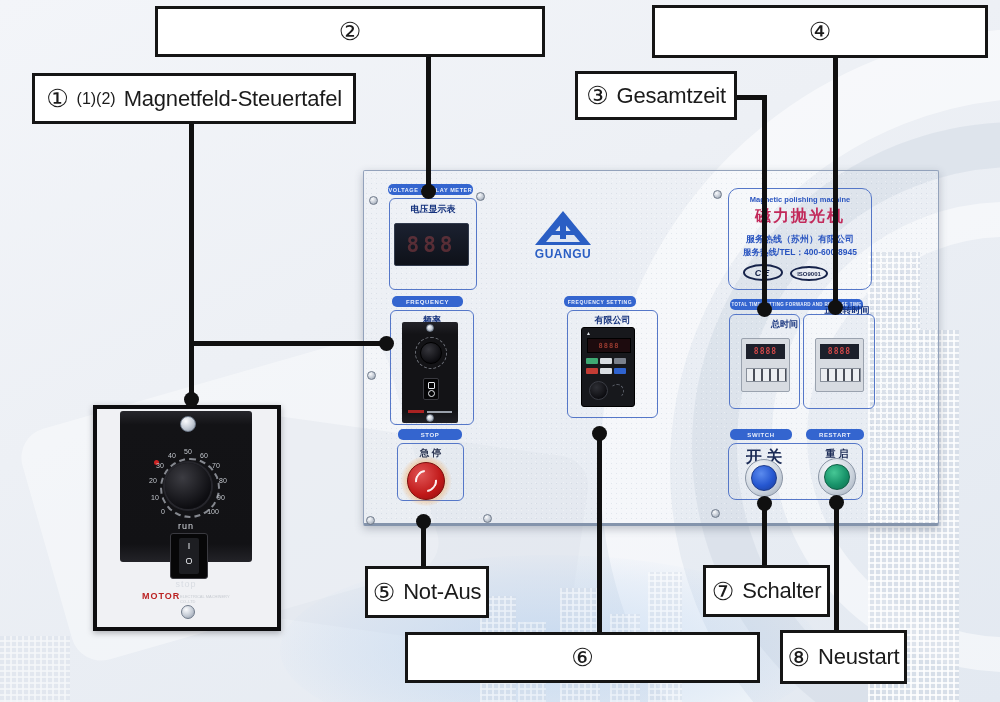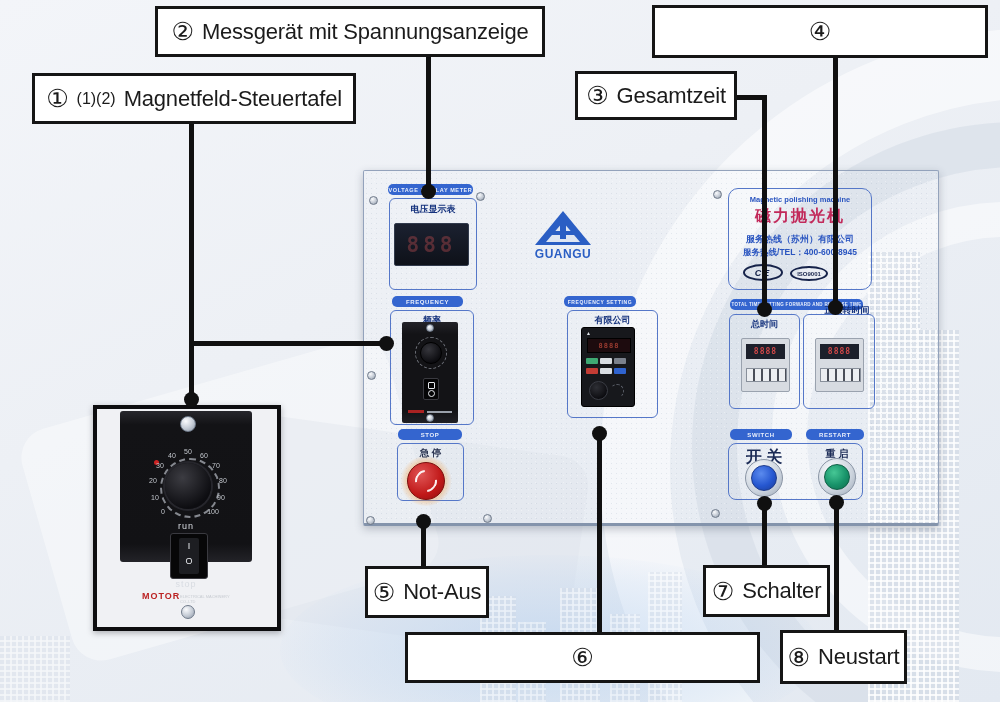--- a/index.html
+++ b/index.html
@@ -148,21 +148,21 @@
   <div class="clabel" style="left:728px;top:247px;width:144px;font-size:8.5px;color:#2a55c0;">服务热线/TEL：400-600-8945</div>
   <div class="abs" style="left:743px;top:264px;width:40px;height:17px;z-index:10;border:2px solid #16234a;border-radius:50%;display:flex;align-items:center;justify-content:center;box-sizing:border-box;">
     <span style="font-size:9px;font-weight:bold;font-style:italic;color:#16234a;letter-spacing:2px;">CE</span>
   </div>
   <div class="abs" style="left:790px;top:266px;width:38px;height:15px;z-index:10;border:2px solid #16234a;border-radius:50%;display:flex;align-items:center;justify-content:center;box-sizing:border-box;">
     <span style="font-size:6px;font-weight:bold;color:#16234a;">ISO9001</span>
   </div>
 
   <div class="pill" style="left:730px;top:299px;width:133px;height:11px;font-size:4.5px;letter-spacing:.3px;">TOTAL TIME SETTING   FORWARD AND REVERSE TIME</div>
   <div class="obox" style="left:729px;top:314px;width:71px;height:95px;"></div>
-  <div class="clabel" style="left:729px;top:318px;width:71px;font-size:9px;">总时间</div>
+  <div class="clabel" style="left:729px;top:318px;width:71px;font-size:9px;padding-left:20px;">总时间</div>
   <div class="obox" style="left:803px;top:314px;width:72px;height:95px;"></div>
   <div class="clabel" style="left:803px;top:304px;width:88px;font-size:9px;">正反转时间</div>
 
   <div class="abs" style="left:741px;top:338px;width:47px;height:52px;z-index:10;background:#d7dbe1;border:1px solid #9aa2ae;border-radius:2px;">
     <div class="abs" style="left:4px;top:5px;width:39px;height:15px;background:#1c202b;display:flex;align-items:center;justify-content:center;">
       <span class="seg" style="font-size:8px;color:#d24848;letter-spacing:1px;">8888</span>
     </div>
     <div class="abs" style="left:4px;top:29px;width:39px;height:12px;border:1px solid #888f9a;background:repeating-linear-gradient(90deg,#eceef1 0 6px,#4a4e58 6px 8px);"></div>
   </div>
   <div class="abs" style="left:815px;top:338px;width:47px;height:52px;z-index:10;background:#d7dbe1;border:1px solid #9aa2ae;border-radius:2px;">
@@ -227,21 +227,20 @@
   <div class="dot" style="left:416px;top:514px;"></div>
   <div class="line" style="left:597px;top:430px;width:5px;height:203px;"></div>
   <div class="dot" style="left:592px;top:426px;"></div>
   <div class="line" style="left:762px;top:501px;width:5px;height:65px;"></div>
   <div class="dot" style="left:757px;top:496px;"></div>
   <div class="line" style="left:834px;top:500px;width:5px;height:131px;"></div>
   <div class="dot" style="left:829px;top:495px;"></div>
 
   <div class="co" style="left:155px;top:6px;width:390px;height:51px;">
     <span class="num">②</span>
-    <span class="lbl">Messgerät mit Spannungsanzeige</span>
   </div>
   <div class="co" style="left:32px;top:73px;width:324px;height:51px;">
     <span class="num">①</span>
     <span class="pfx">(1)(2)</span>
     <span class="lbl">Magnetfeld-Steuertafel</span>
   </div>
   <div class="co" style="left:652px;top:5px;width:336px;height:53px;">
     <span class="num">④</span>
   </div>
   <div class="co" style="left:575px;top:71px;width:162px;height:49px;">

